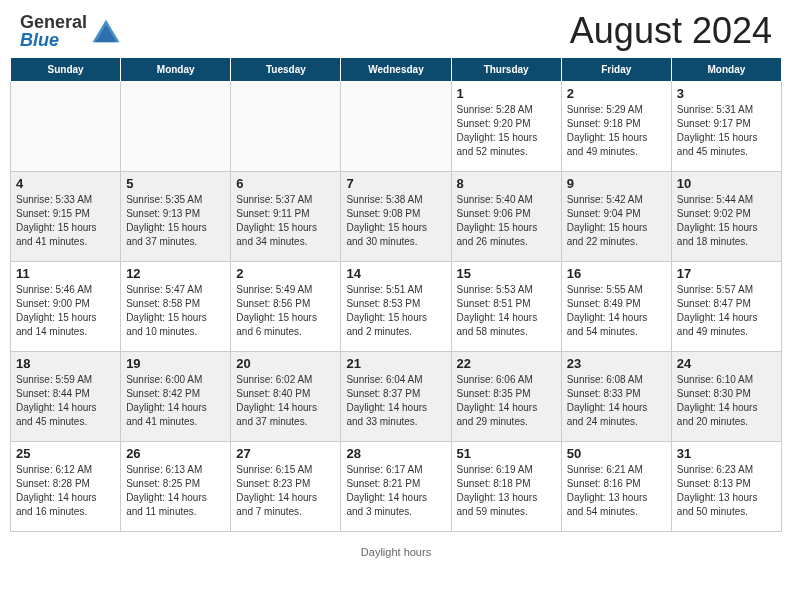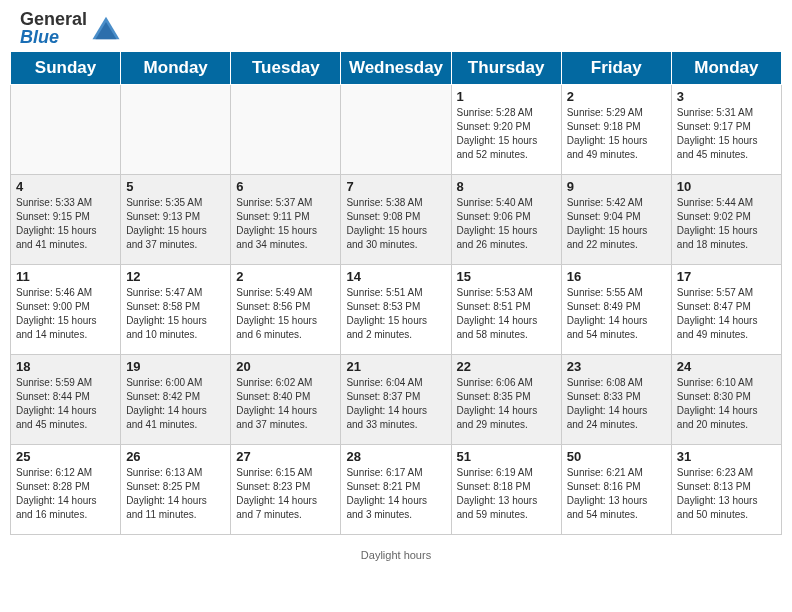--- a/index.html
+++ b/index.html
@@ -55,25 +55,25 @@
     }
     .calendar-container {
       padding: 0 10px 10px 10px;
     }
     table {
       width: 100%;
       border-collapse: collapse;
       table-layout: fixed;
     }
     .day-header {
-      background-color: #0369a1;
+      background-color: #0c4a6e;
       color: #fff;
       text-align: center;
       padding: 6px 2px;
-      font-size: 17px;
+      font-size: 10px;
       font-weight: bold;
       border: 1px solid #fff;
     }
     .calendar-cell {
       vertical-align: top;
       border: 1px solid #ccc;
       padding: 4px 5px;
       height: 90px;
       background: #fff;
       font-size: 10.5px;
@@ -112,20 +112,21 @@
     <div class="logo-text">
       <span class="logo-general">General</span>
       <span class="logo-blue">Blue</span>
     </div>
     <svg class="logo-icon" viewBox="0 0 40 40">
       <polygon points="20,5 38,35 2,35" fill="#2a7abf" opacity="0.85"></polygon>
       <polygon points="20,12 34,35 6,35" fill="#1a5a9a" opacity="0.6"></polygon>
     </svg>
   </div>
   <div class="title-block">
+    <div class="main-title">August 2024</div>
   </div>
 </div>
 
 <div class="calendar-container">
   <table>
     <thead>
       <tr>
       <th class="day-header">Sunday</th>
           <th class="day-header">Monday</th>
           <th class="day-header">Tuesday</th>

